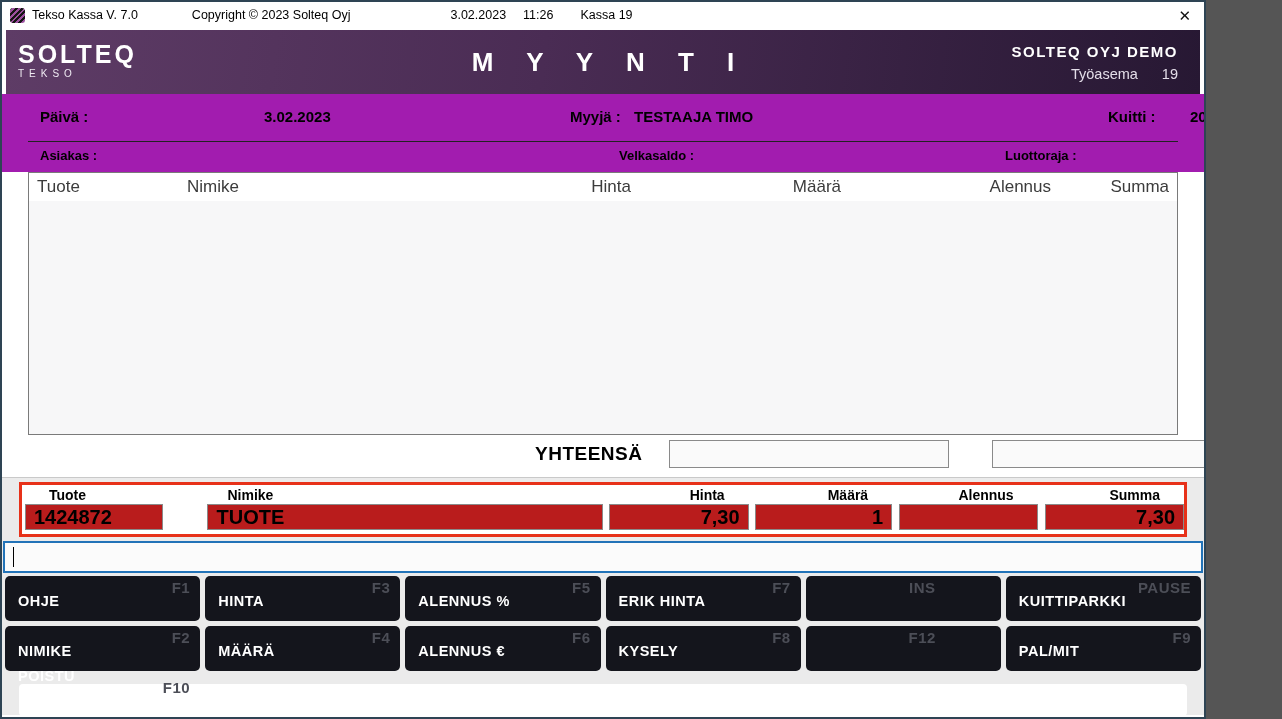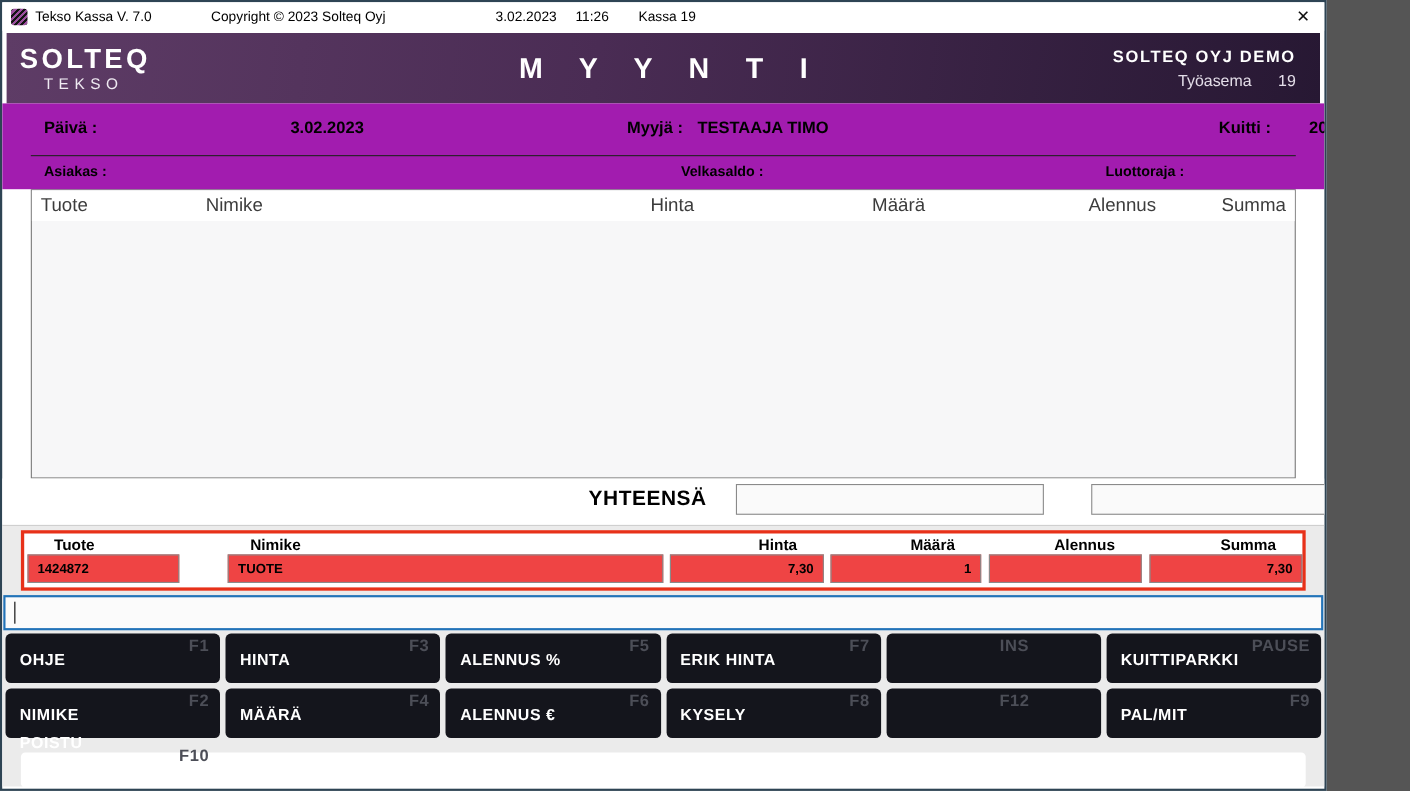--- a/index.html
+++ b/index.html
@@ -28,21 +28,21 @@
   .tb-close { margin-left:auto; margin-right:13px; font-size:15px; line-height:15px; cursor:default; color:#111; }
 
   
   .mainheader {
     position:relative; height:64px; margin:2px 4px 0 4px;
     background:linear-gradient(97deg,#5e3c66 0%,#4a2c54 45%,#271833 100%);
     color:#fff;
   }
   .logo { position:absolute; left:12px; top:11px; }
   .logo-primary { font-size:25px; font-weight:bold; letter-spacing:3px; line-height:26px; }
-  .logo-secondary { font-size:14px; letter-spacing:5px; text-align:center; padding-right:3px; margin-top:1px; color:#efeaf2; }
+  .logo-secondary { font-size:10px; letter-spacing:5px; text-align:left; padding-right:3px; margin-top:1px; color:#efeaf2; }
   .screen-title {
     position:absolute; left:50%; top:50%; transform:translate(-50%,-50%);
     font-size:26px; font-weight:bold; letter-spacing:13px; padding-left:13px; white-space:nowrap;
   }
   .header-right { position:absolute; right:22px; top:13px; text-align:right; }
   .company { font-size:15px; font-weight:bold; letter-spacing:1.5px; }
   .workstation { margin-top:6px; font-size:14.5px; color:#e3dde8; }
   .workstation .ws-num { display:inline-block; margin-left:24px; }
 
   
@@ -76,22 +76,22 @@
   .sec-lower { height:238px; background:#ebebeb; border-top:1px solid #c9c9c9; }
 
   
   .entry-panel {
     margin:4px 17px 0; height:55px; border:3px solid #e73119; background:#fff;
     display:flex; padding:1px 0 0 3px;
   }
   .field { display:flex; flex-direction:column; }
   .field .flabel { font-size:14px; font-weight:bold; height:18px; line-height:18px; white-space:nowrap; }
   .field input {
-    height:26px; border:1px solid #8a8a8a; background:#ef4444;
-    font-family:"Liberation Sans",sans-serif; font-size:12px; font-weight:bold;
+    height:26px; border:1px solid #8a8a8a; background:#b91c1c;
+    font-family:"Liberation Sans",sans-serif; font-size:20px; font-weight:bold;
     padding:0 8px; width:100%; outline:none; color:#000;
   }
   .f1 { width:148px; margin-right:44px; }
   .f2 { width:423px; margin-right:6px; }
   .f3 { width:149px; margin-right:6px; }
   .f4 { width:147px; margin-right:7px; }
   .f5 { width:148px; margin-right:7px; }
   .f6 { width:149px; }
   .f1 .flabel { padding-left:24px; }
   .f2 .flabel { padding-left:20px; }

